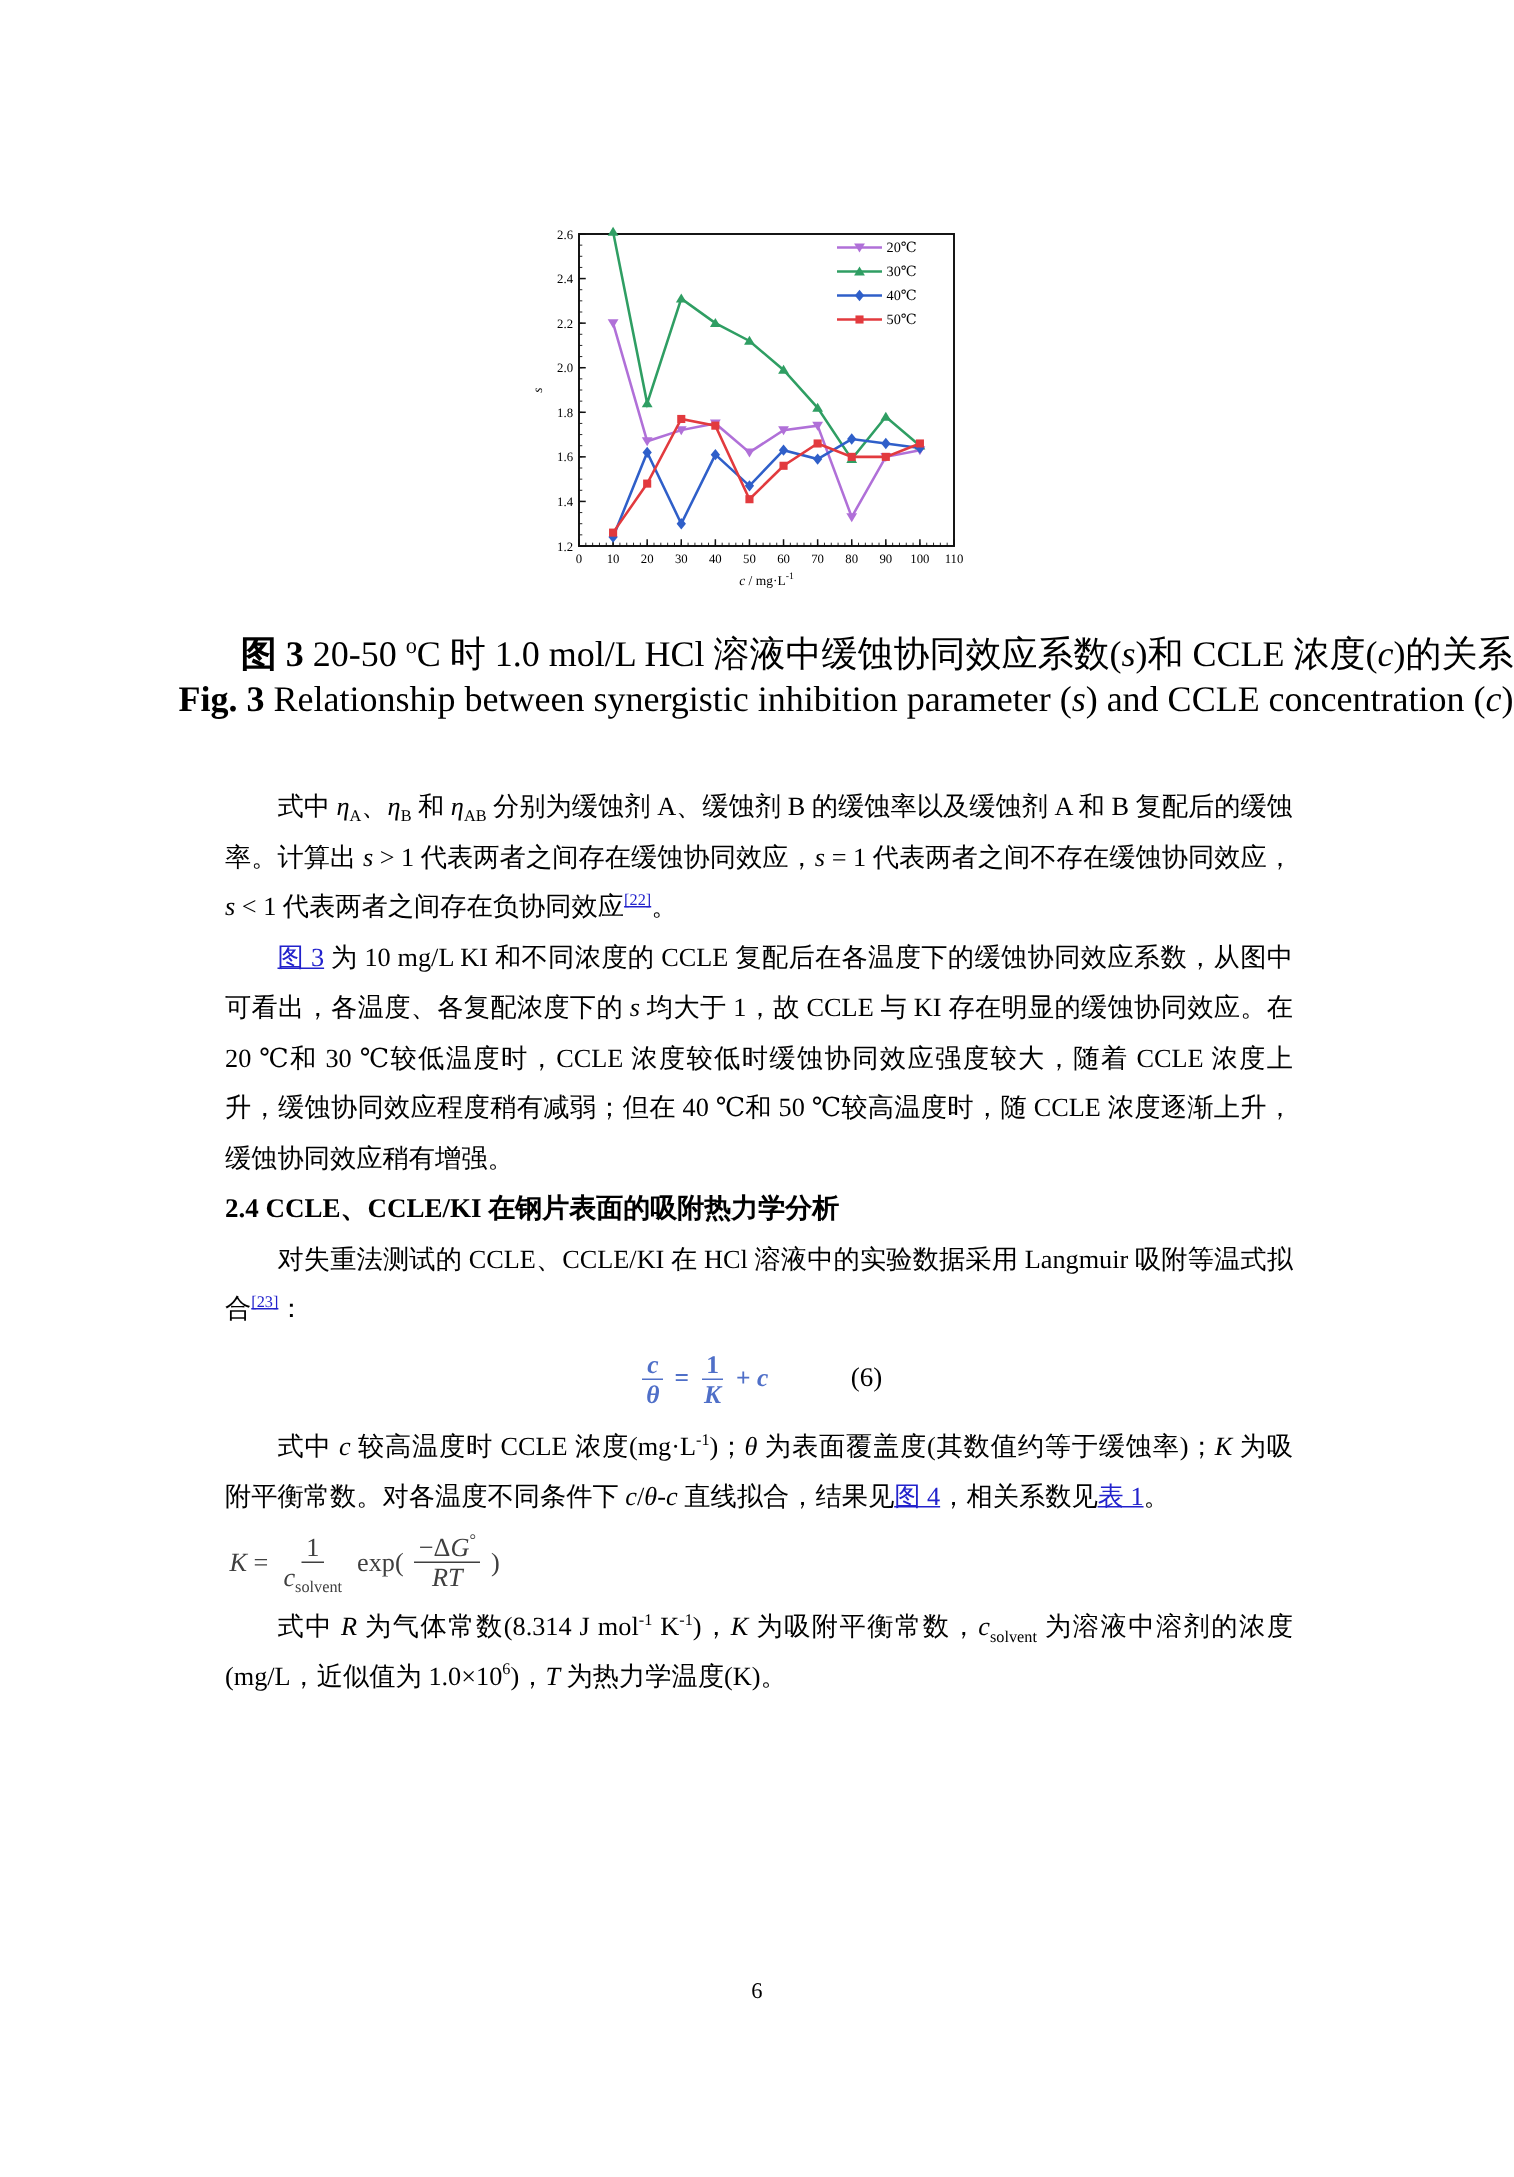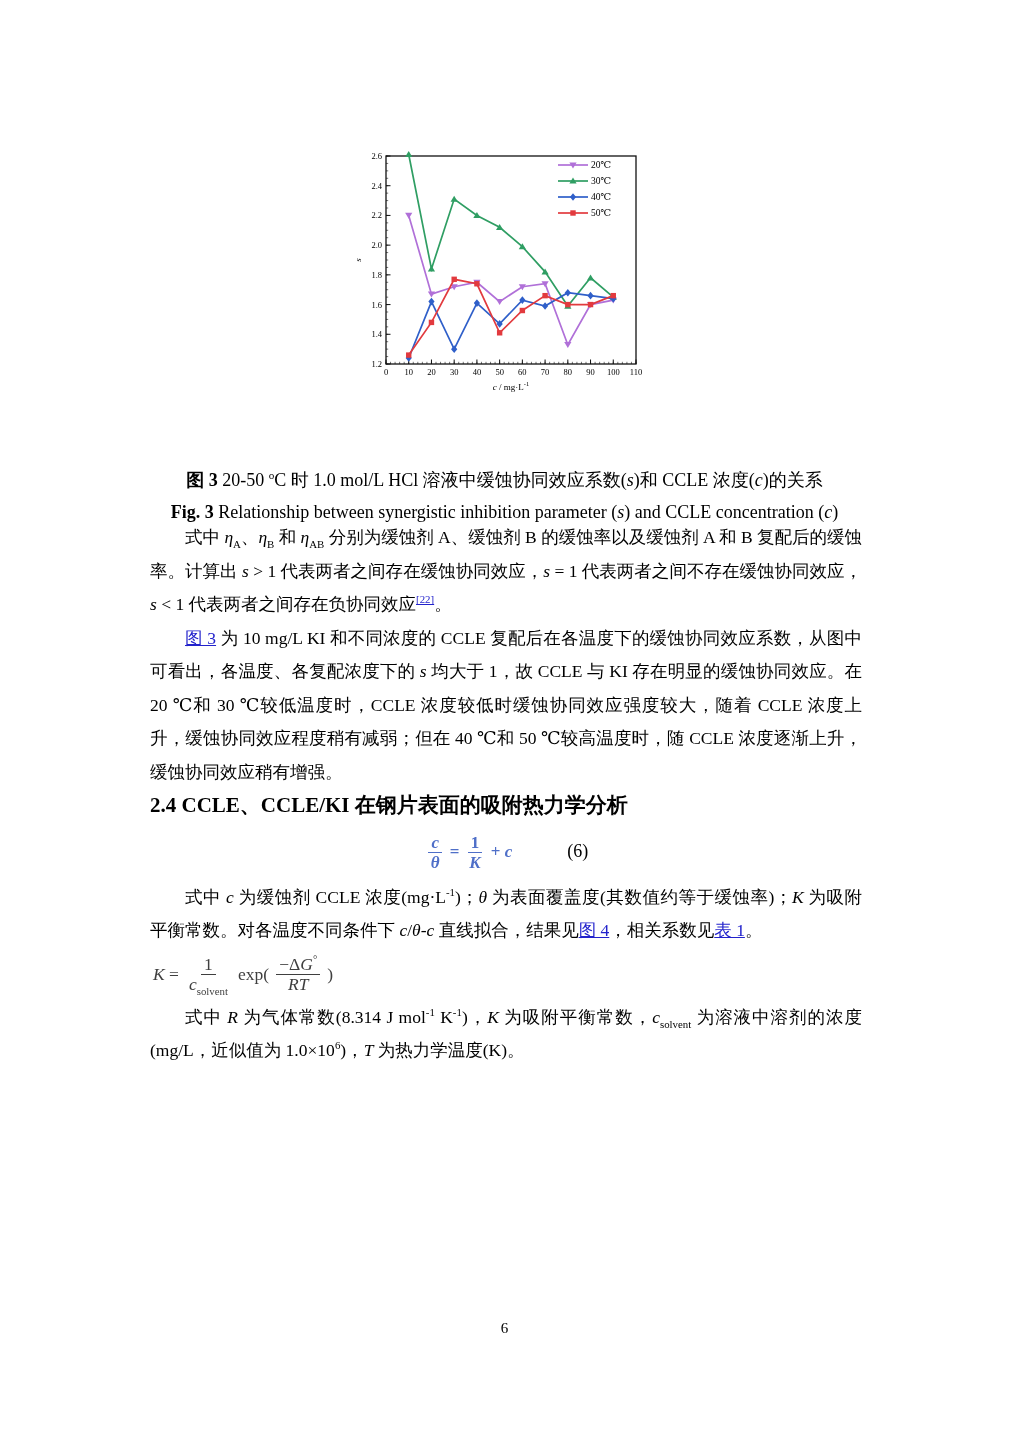--- a/index.html
+++ b/index.html
@@ -4,28 +4,28 @@
 <style>
   html,body{margin:0;padding:0;background:#ffffff;}
   .page{
     position:relative;width:1009px;height:1451px;background:#ffffff;
     font-family:"Liberation Serif","DejaVu Serif",serif;color:#000;
     overflow:hidden;
   }
   
   .chart-wrap{position:absolute;left:352px;top:148px;width:300px;height:252px;}
   
-  .caption{position:absolute;left:0;width:100%;text-align:center;font-size:18px;margin-top:48px;}
+  .caption{position:absolute;left:0;width:100%;text-align:right;font-size:24px;}
   .cap-zh{top:420px;}
   .cap-en{top:454px;}
   .cap-en2{top:487px;}
   
   .body-text{position:absolute;left:150px;top:521px;width:712px;}
   .body-text p{margin:0;text-indent:2em;line-height:33.5px;font-size:17.5px;text-align:justify;}
-  .body-text h3{margin:0;line-height:33.5px;font-size:21px;font-weight:bold;text-indent:0;}
+  .body-text h3{margin:0;line-height:33.5px;font-size:18px;font-weight:bold;text-indent:0;}
   sup{font-size:0.62em;vertical-align:super;line-height:0;}
   sub{font-size:0.62em;vertical-align:sub;line-height:0;}
   .link{color:var(--link-color,#2222cc);cursor:pointer;text-decoration:underline;}
   sup.link{color:var(--link-color,#2222cc);}
   
   .equation{display:flex;align-items:center;font-size:17px;line-height:1.1;}
   .eq6{justify-content:center;margin:10px 0 9px 0;color:var(--eq-blue,#4f6fc8);font-weight:bold;}
   .eqK{justify-content:flex-start;margin:7px 0 6px 0;color:var(--eq-dark,#3f3f3f);font-size:17.5px;}
   .frac{display:inline-flex;flex-direction:column;align-items:center;vertical-align:middle;margin:0 4px;line-height:1.12;}
   .frac .fr-num{padding:0 3px;border-bottom:1.3px solid currentColor;text-align:center;}
@@ -231,36 +231,37 @@
         </svg></div>
   </figure>
 
   <div class="caption cap-zh"><b>图 3</b><span> 20-50 </span><sup>o</sup><span>C 时 1.0 mol/L HCl 溶液中缓蚀协同效应系数(</span><i>s</i><span>)和 CCLE 浓度(</span><i>c</i><span>)的关系</span></div>
   <div class="caption cap-en"><b>Fig. 3</b><span> Relationship between synergistic inhibition parameter (</span><i>s</i><span>) and CCLE concentration (</span><i>c</i><span>)</span></div>
 
   <div class="body-text">
     <p><span>式中 </span><i>η</i><sub>A</sub><span>、</span><i>η</i><sub>B</sub><span> 和 </span><i>η</i><sub>AB</sub><span> 分别为缓蚀剂 A、缓蚀剂 B 的缓蚀率以及缓蚀剂 A 和 B 复配后的缓蚀率。计算出 </span><i>s</i><span> &gt; 1 代表两者之间存在缓蚀协同效应，</span><i>s</i><span> = 1 代表两者之间不存在缓蚀协同效应，</span><i>s</i><span> &lt; 1 代表两者之间存在负协同效应</span><sup class="link">[22]</sup><span>。</span></p>
     <p><span class="link">图 3</span><span> 为 10 mg/L KI 和不同浓度的 CCLE 复配后在各温度下的缓蚀协同效应系数，从图中可看出，各温度、各复配浓度下的 </span><i>s</i><span> 均大于 1，故 CCLE 与 KI 存在明显的缓蚀协同效应。在 20 ℃和 30 ℃较低温度时，CCLE 浓度较低时缓蚀协同效应强度较大，随着 CCLE 浓度上升，缓蚀协同效应程度稍有减弱；但在 40 ℃和 50 ℃较高温度时，随 CCLE 浓度逐渐上升，缓蚀协同效应稍有增强。</span></p>
     <h3>2.4 CCLE、CCLE/KI 在钢片表面的吸附热力学分析</h3>
+    <p><span>对失重法测试的 CCLE、CCLE/KI 在 HCl 溶液中的实验数据采用 Langmuir 吸附等温式拟合</span><sup class="link">[23]</sup><span>：</span></p>
 
     <div class="equation eq6">
       <span class="frac">
         <span class="fr-num"><i>c</i></span>
         <span class="fr-den"><i>θ</i></span>
       </span>
       <span class="eq-op"><span>=</span></span>
       <span class="frac">
         <span class="fr-num"><span>1</span></span>
         <span class="fr-den"><i>K</i></span>
       </span>
       <span class="eq-op"><span>+ </span><i>c</i></span>
       <span class="eq-number"><span>(6)</span></span>
     </div>
 
-    <p><span>式中 </span><i>c</i><span> 为缓蚀剂 CCLE 浓度(mg·L</span><sup>-1</sup><span>)；</span><i>θ</i><span> 为表面覆盖度(其数值约等于缓蚀率)；</span><i>K</i><span> 为吸附平衡常数。对各温度不同条件下 </span><i>c</i><span>/</span><i>θ</i><span>-</span><i>c</i><span> 直线拟合，结果见</span><span class="link">图 4</span><span>，相关系数见</span><span class="link">表 1</span><span>。</span></p>
+    <p><span>式中 </span><i>c</i><span> 较高温度时 CCLE 浓度(mg·L</span><sup>-1</sup><span>)；</span><i>θ</i><span> 为表面覆盖度(其数值约等于缓蚀率)；</span><i>K</i><span> 为吸附平衡常数。对各温度不同条件下 </span><i>c</i><span>/</span><i>θ</i><span>-</span><i>c</i><span> 直线拟合，结果见</span><span class="link">图 4</span><span>，相关系数见</span><span class="link">表 1</span><span>。</span></p>
 
     <div class="equation eqK">
       <span class="eq-op"><i>K</i><span> = </span></span>
       <span class="frac">
         <span class="fr-num"><span>1</span></span>
         <span class="fr-den"><i>c</i><sub>solvent</sub></span>
       </span>
       <span class="eq-op"><span>exp(</span></span>
       <span class="frac">
         <span class="fr-num"><span>−Δ</span><i>G</i><sup>°</sup></span>

